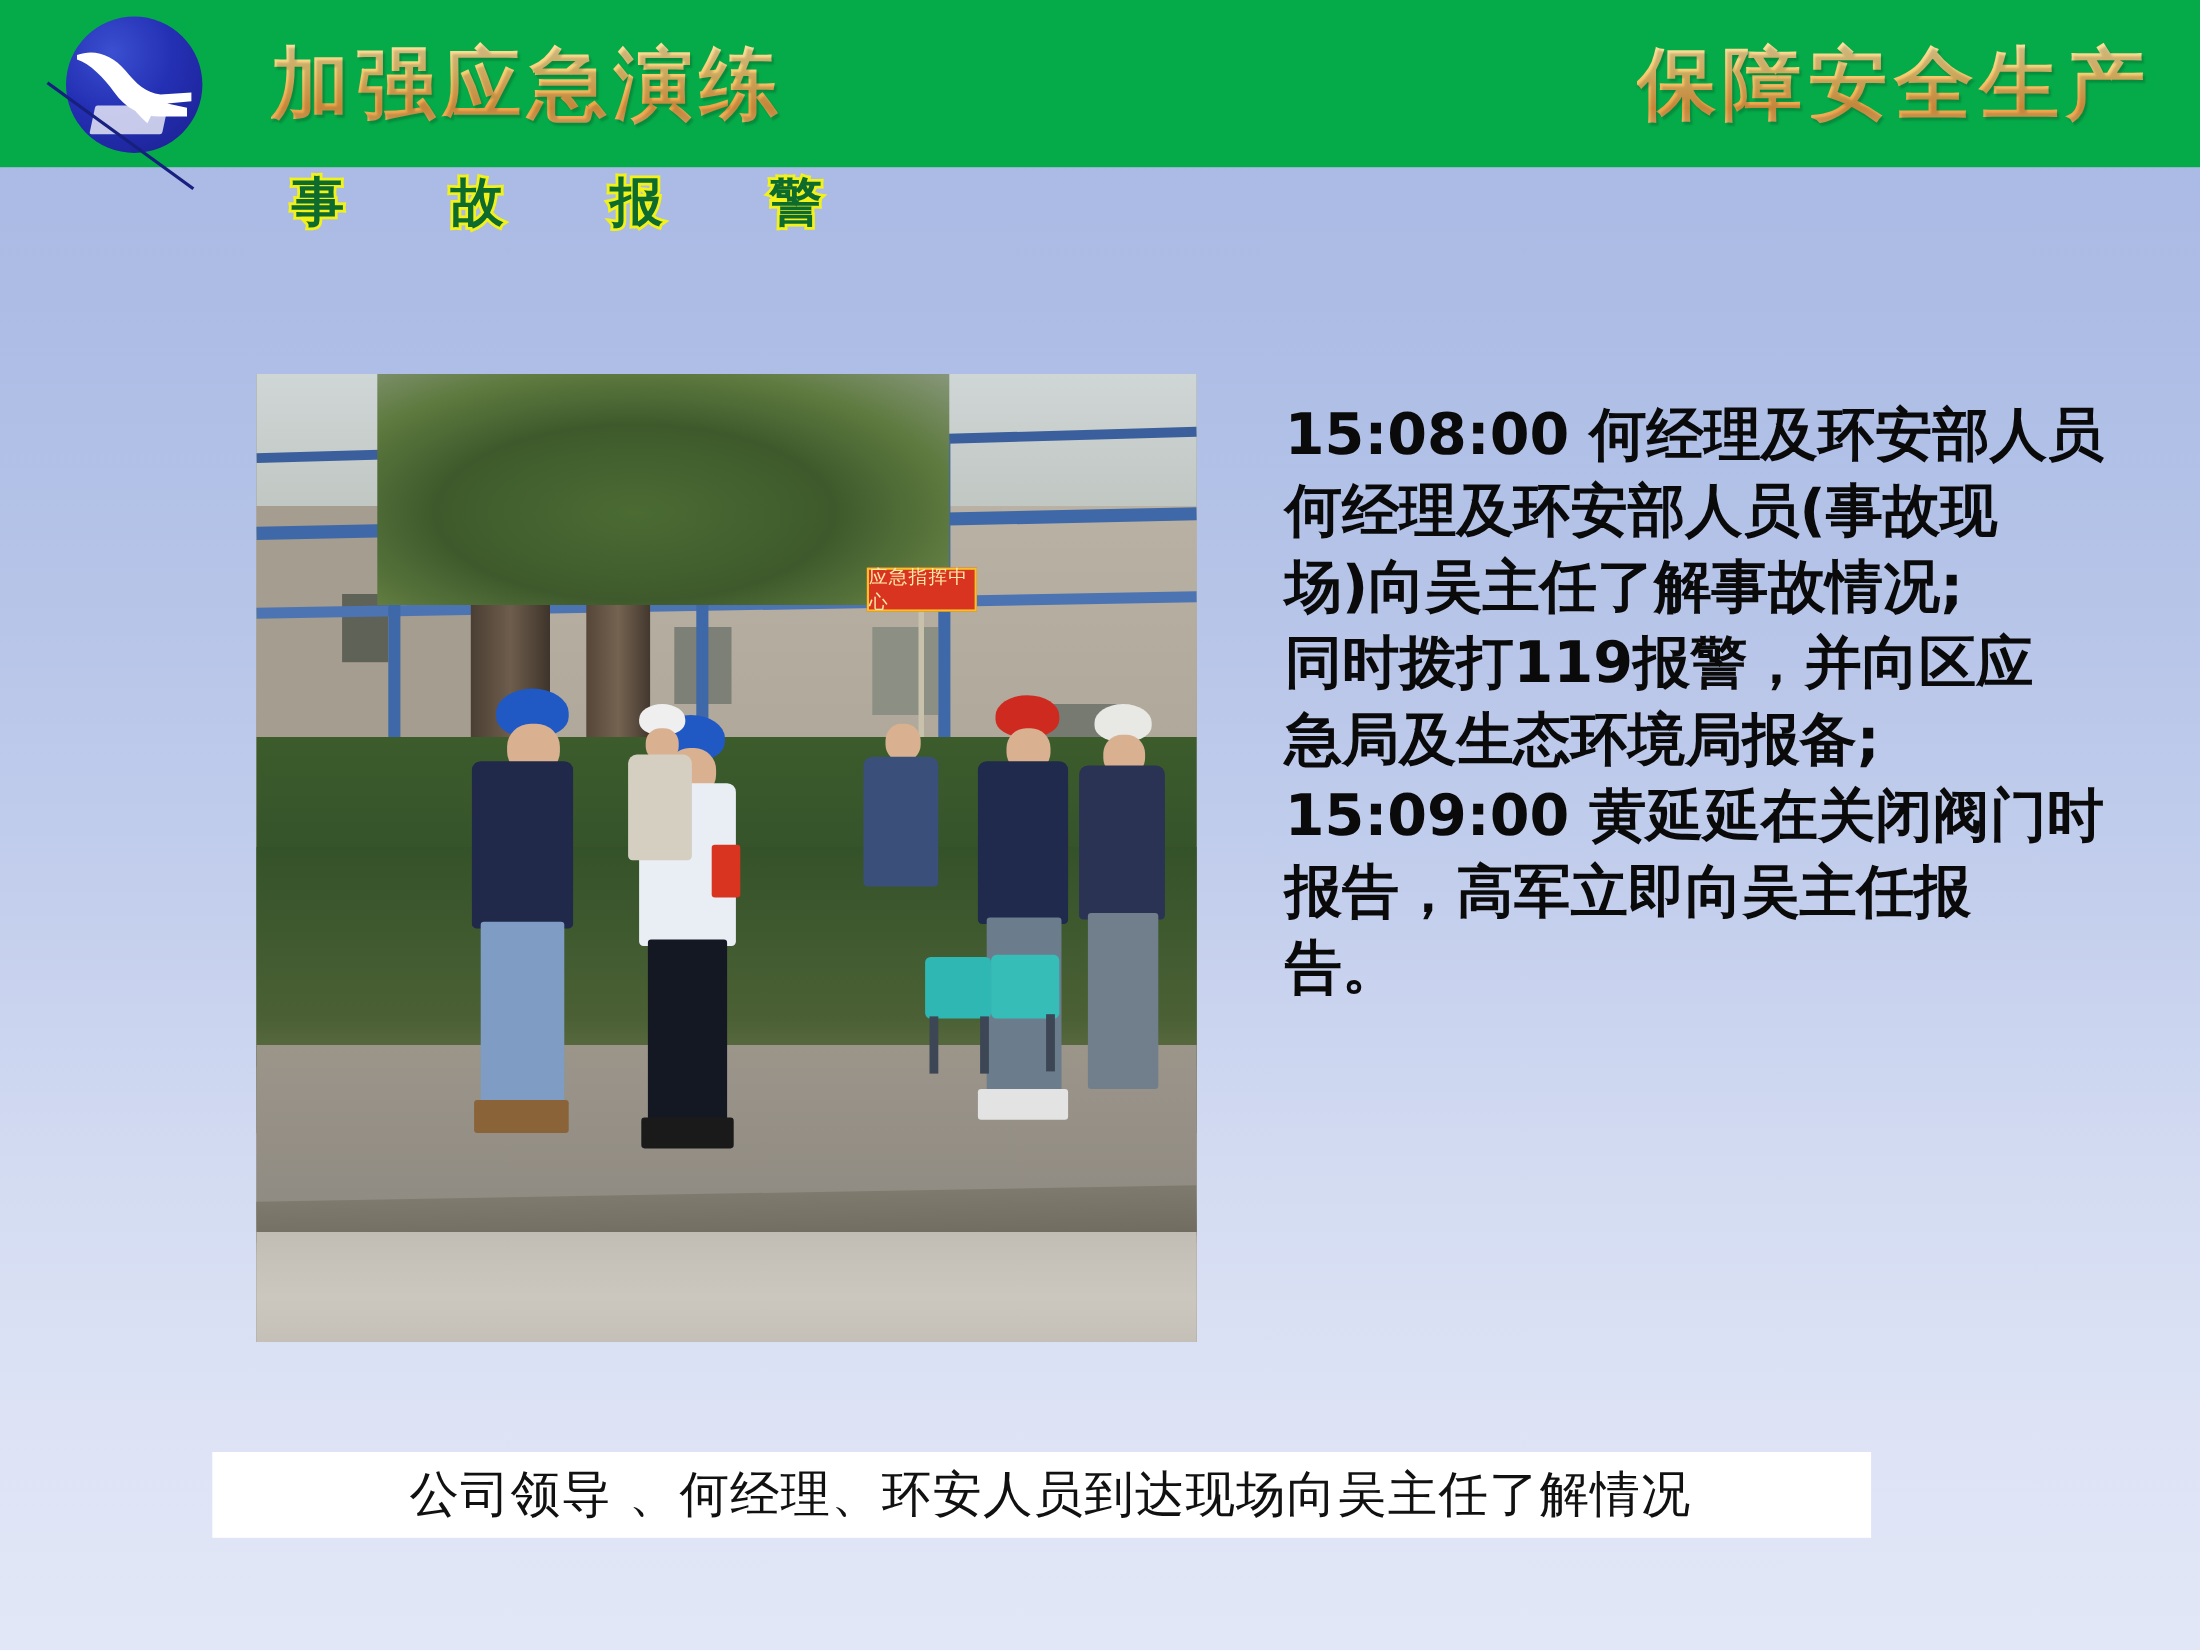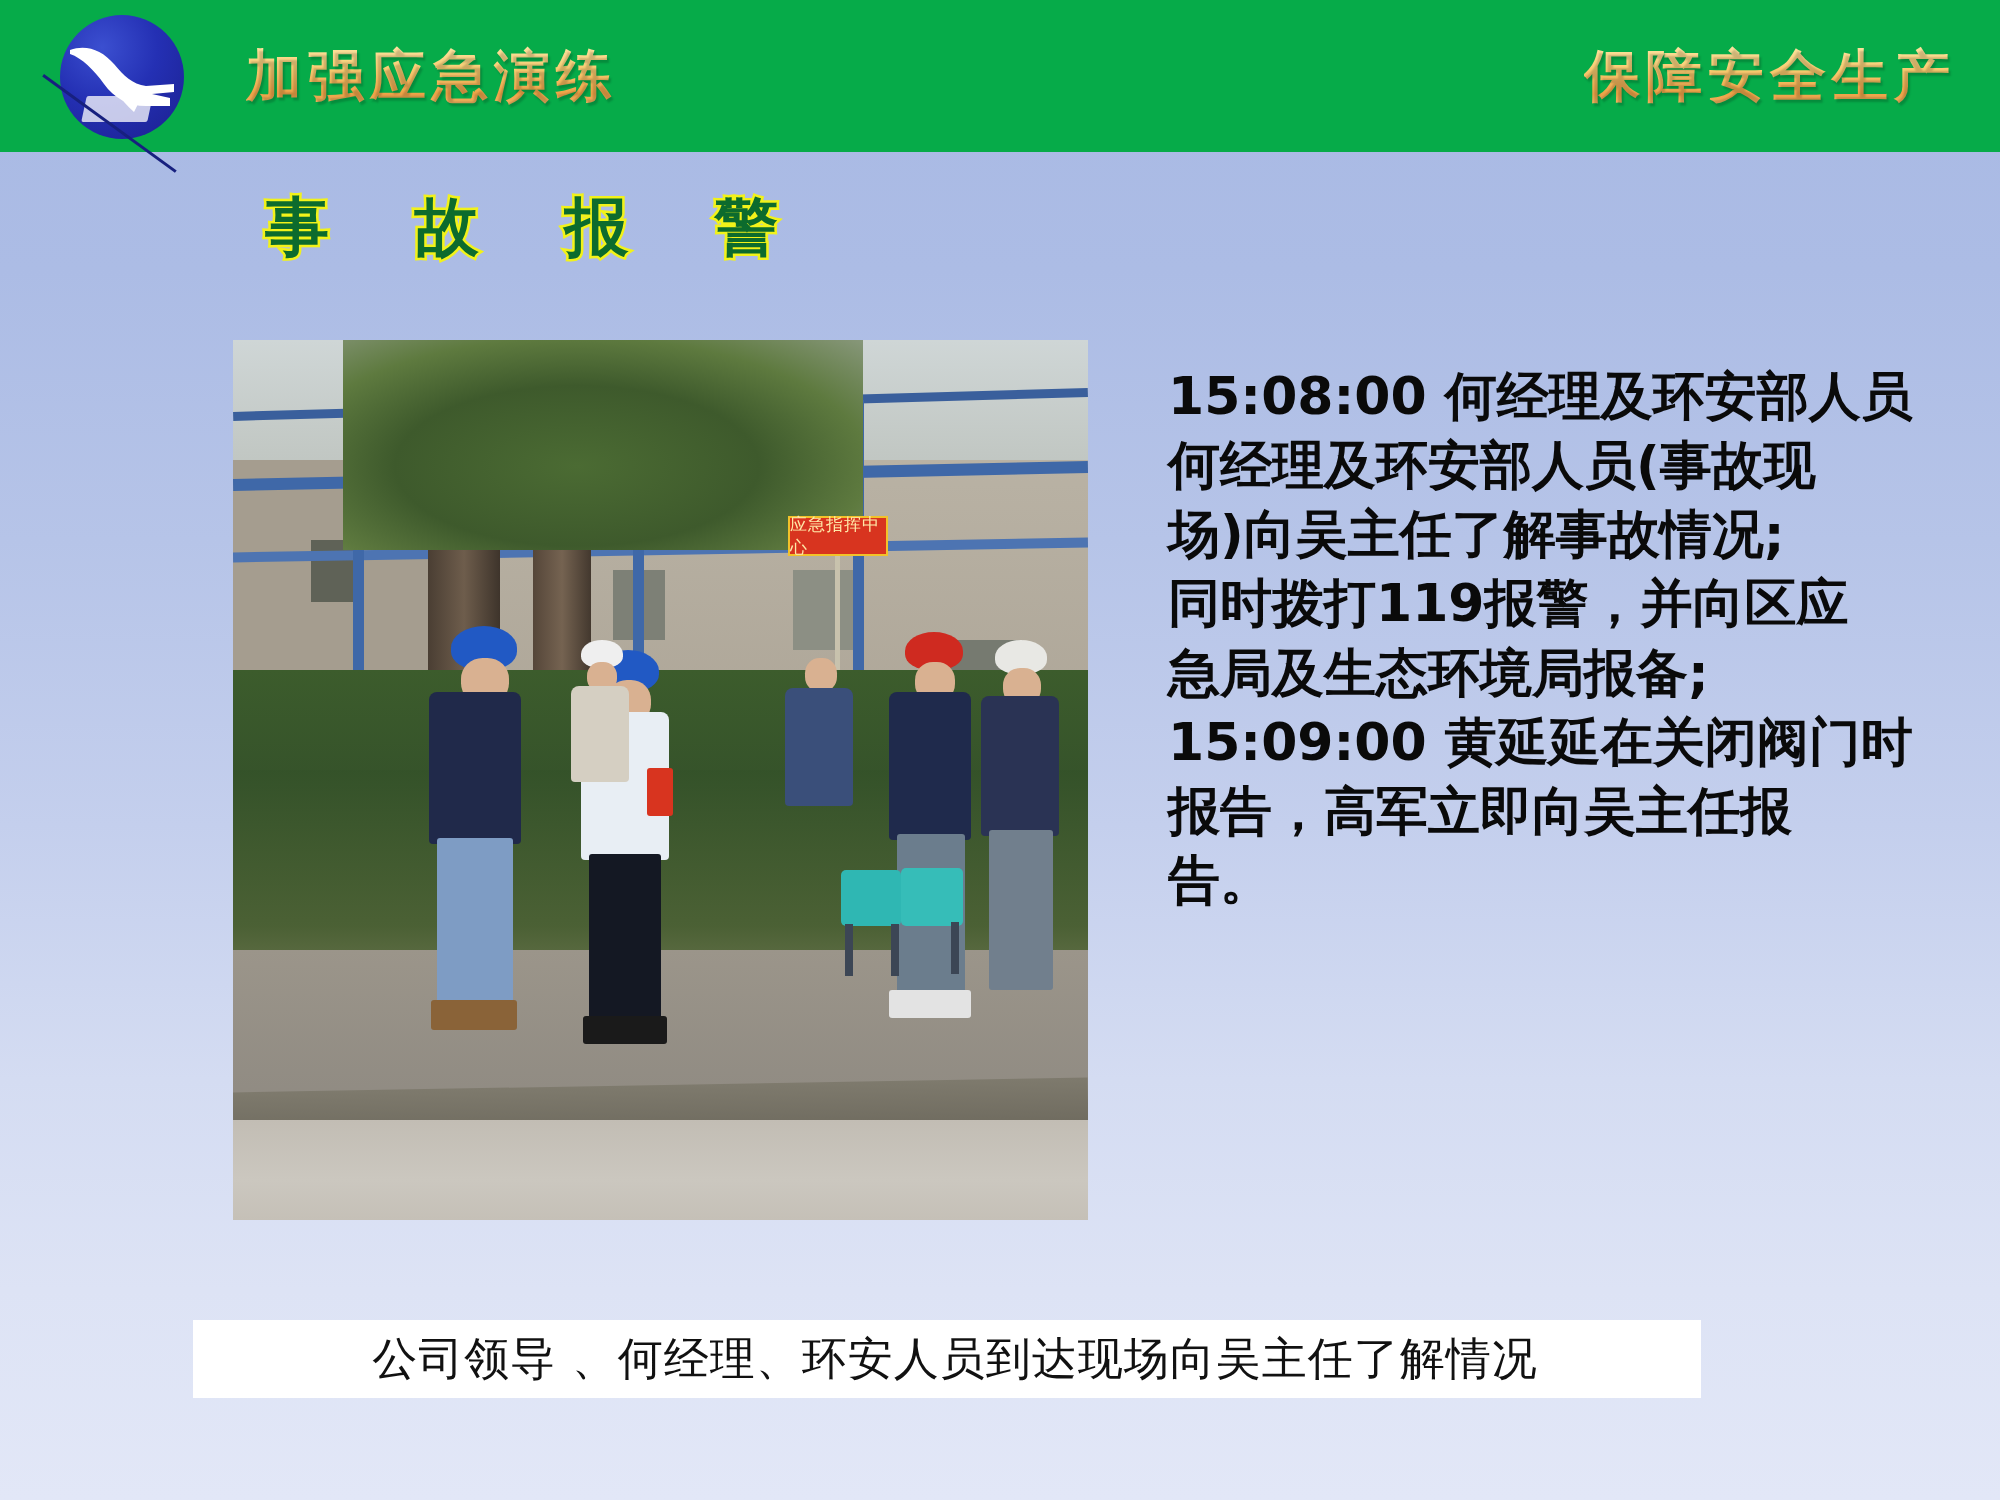--- a/index.html
+++ b/index.html
@@ -89,39 +89,39 @@
     width: 1730px;
     height: 106px;
     display: flex;
     align-items: center;
     justify-content: space-between;
     padding-right: 20px;
     box-sizing: border-box;
   }
   .header-phrase {
     font-family: Liberation Mono, monospace;
-    font-size: 56px;
+    font-size: 72px;
     font-weight: bold;
     letter-spacing: 6px;
     color: #f7c86a;
     background: linear-gradient(180deg, #fde9b0 0%, #f9cf74 38%, #efa347 72%, #f6c97f 100%);
     -webkit-background-clip: text;
     background-clip: text;
     -webkit-text-fill-color: transparent;
     text-shadow: 2px 3px 2px rgba(0,0,0,0.18);
     white-space: nowrap;
   }
 
   
   #slide-title {
     position: absolute;
     left: 265px;
-    top: 184px;
-    font-family: Liberation Sans, sans-serif;
-    font-size: 64px;
+    top: 152px;
+    font-family: Liberation Mono, monospace;
+    font-size: 48px;
     font-weight: bold;
     letter-spacing: 34px;
     color: #0c6b2d;
     -webkit-text-stroke: 5px #f2f21a;
     paint-order: stroke fill;
     white-space: nowrap;
   }
 
   
   #photo-frame {

